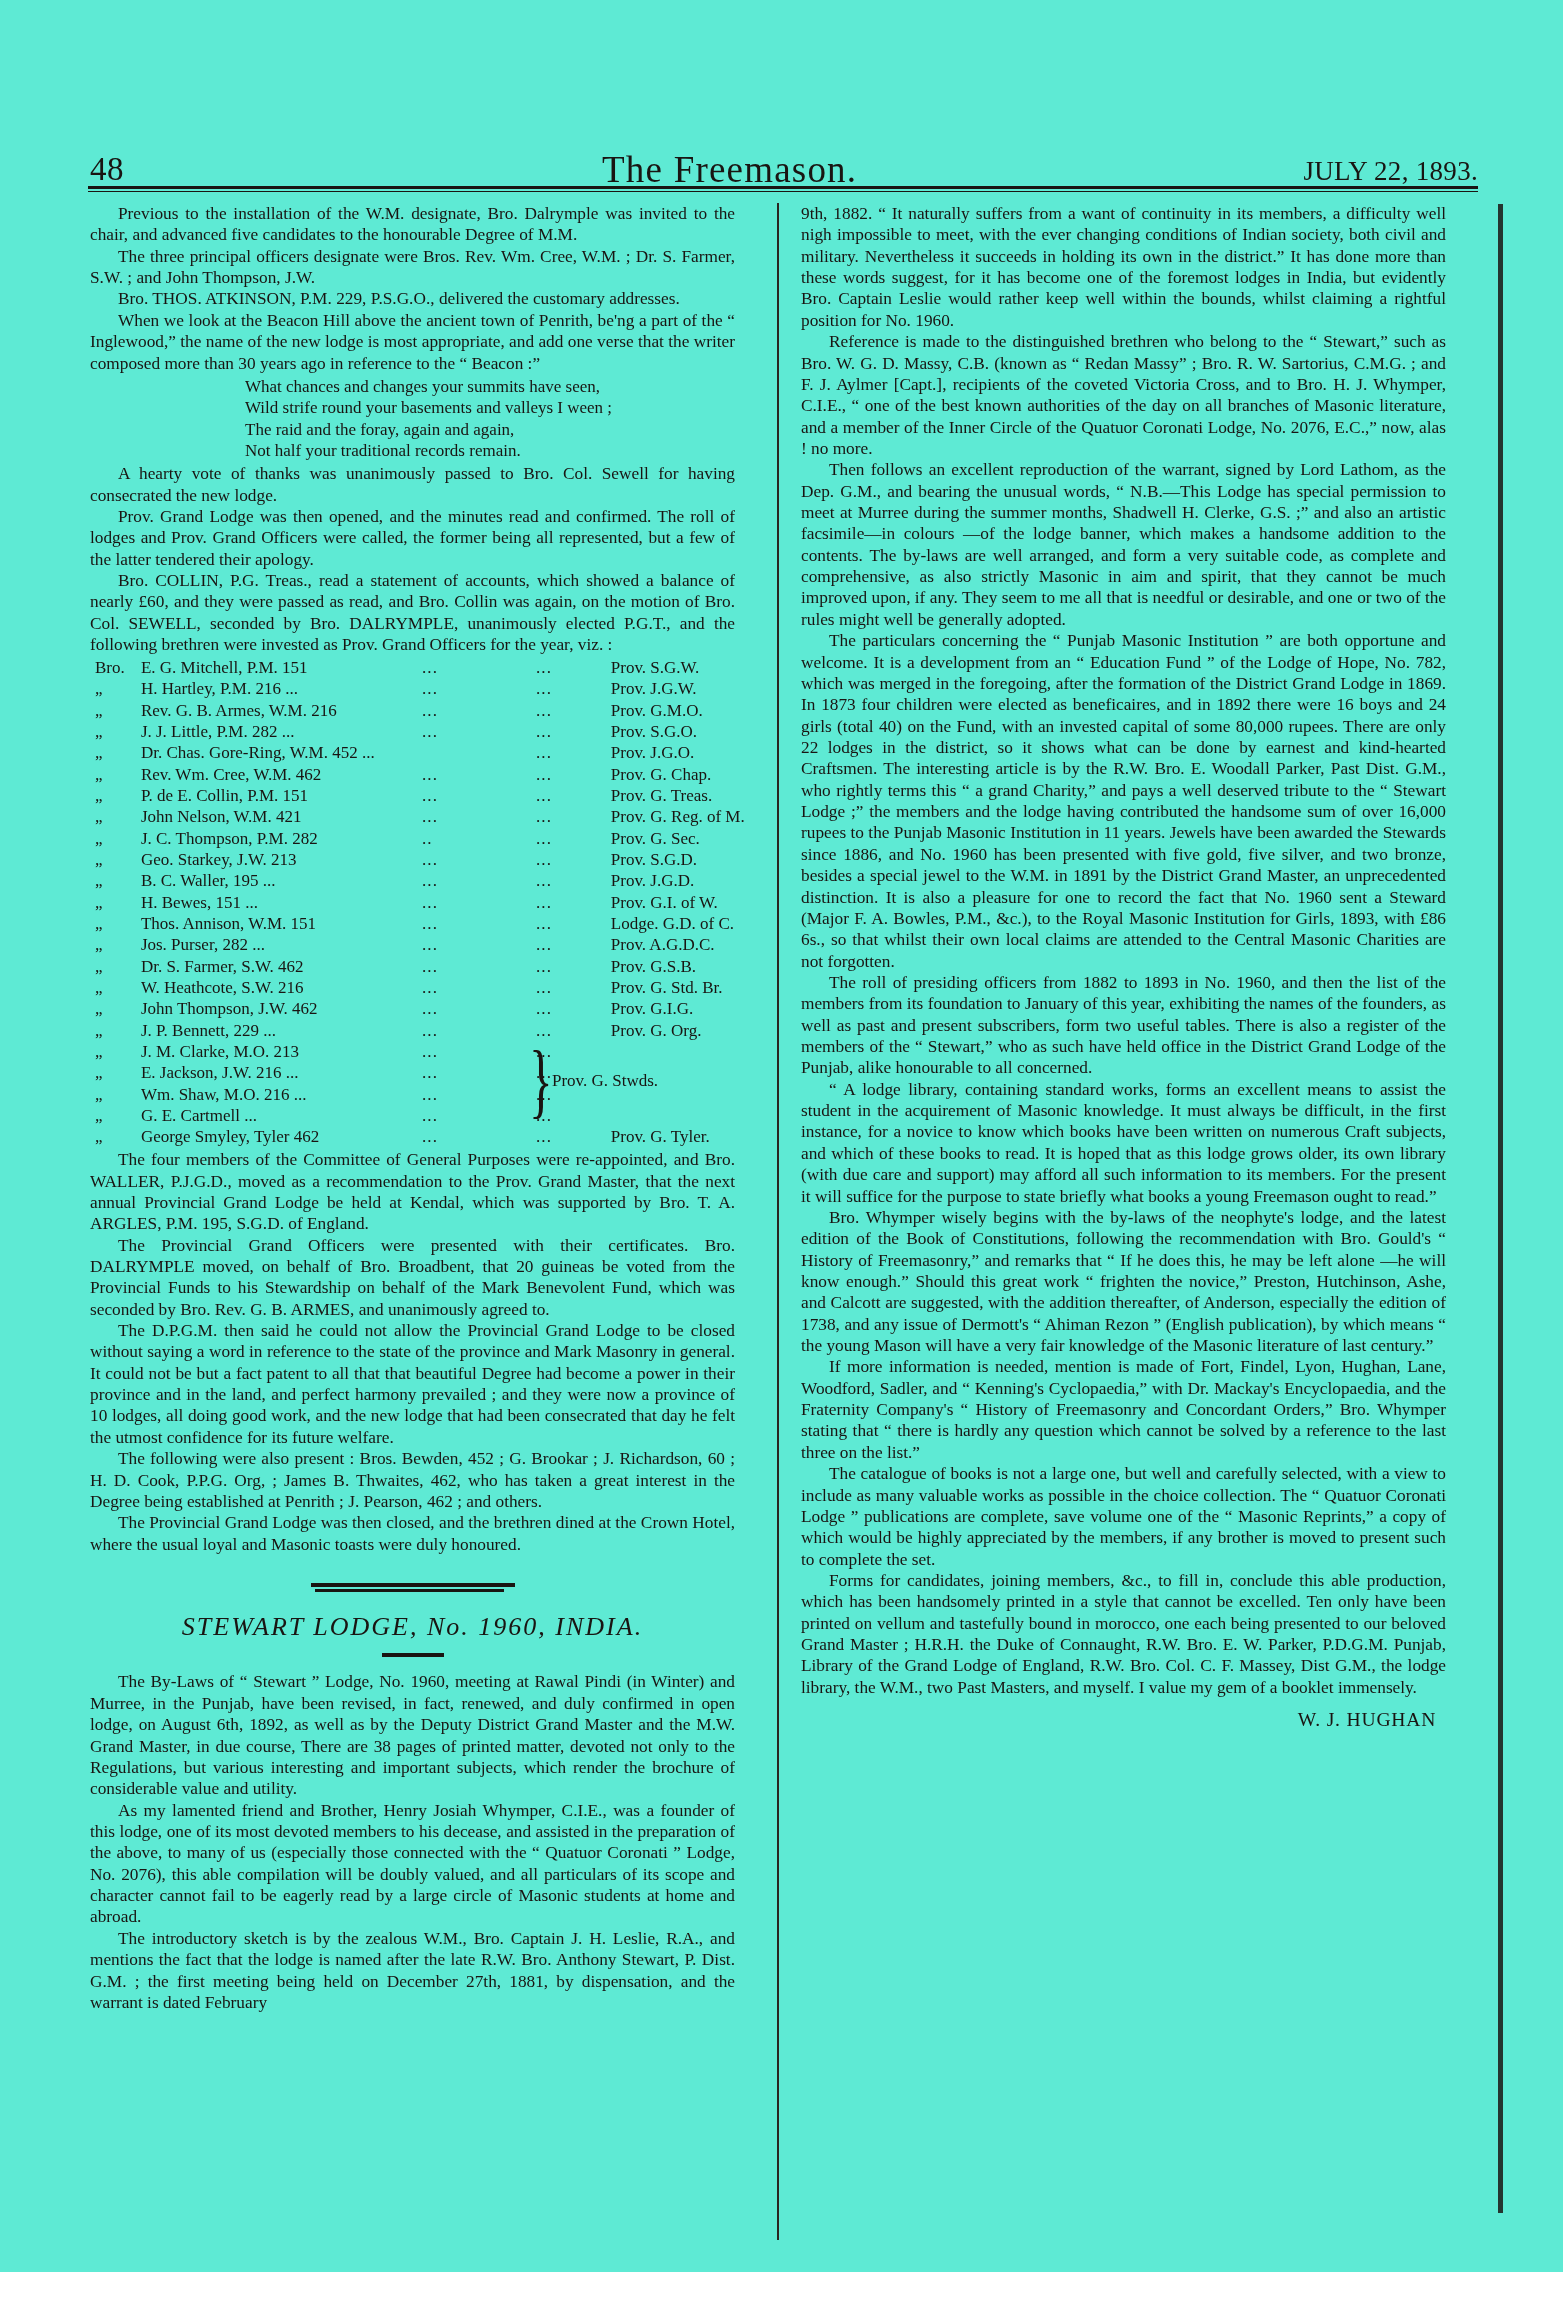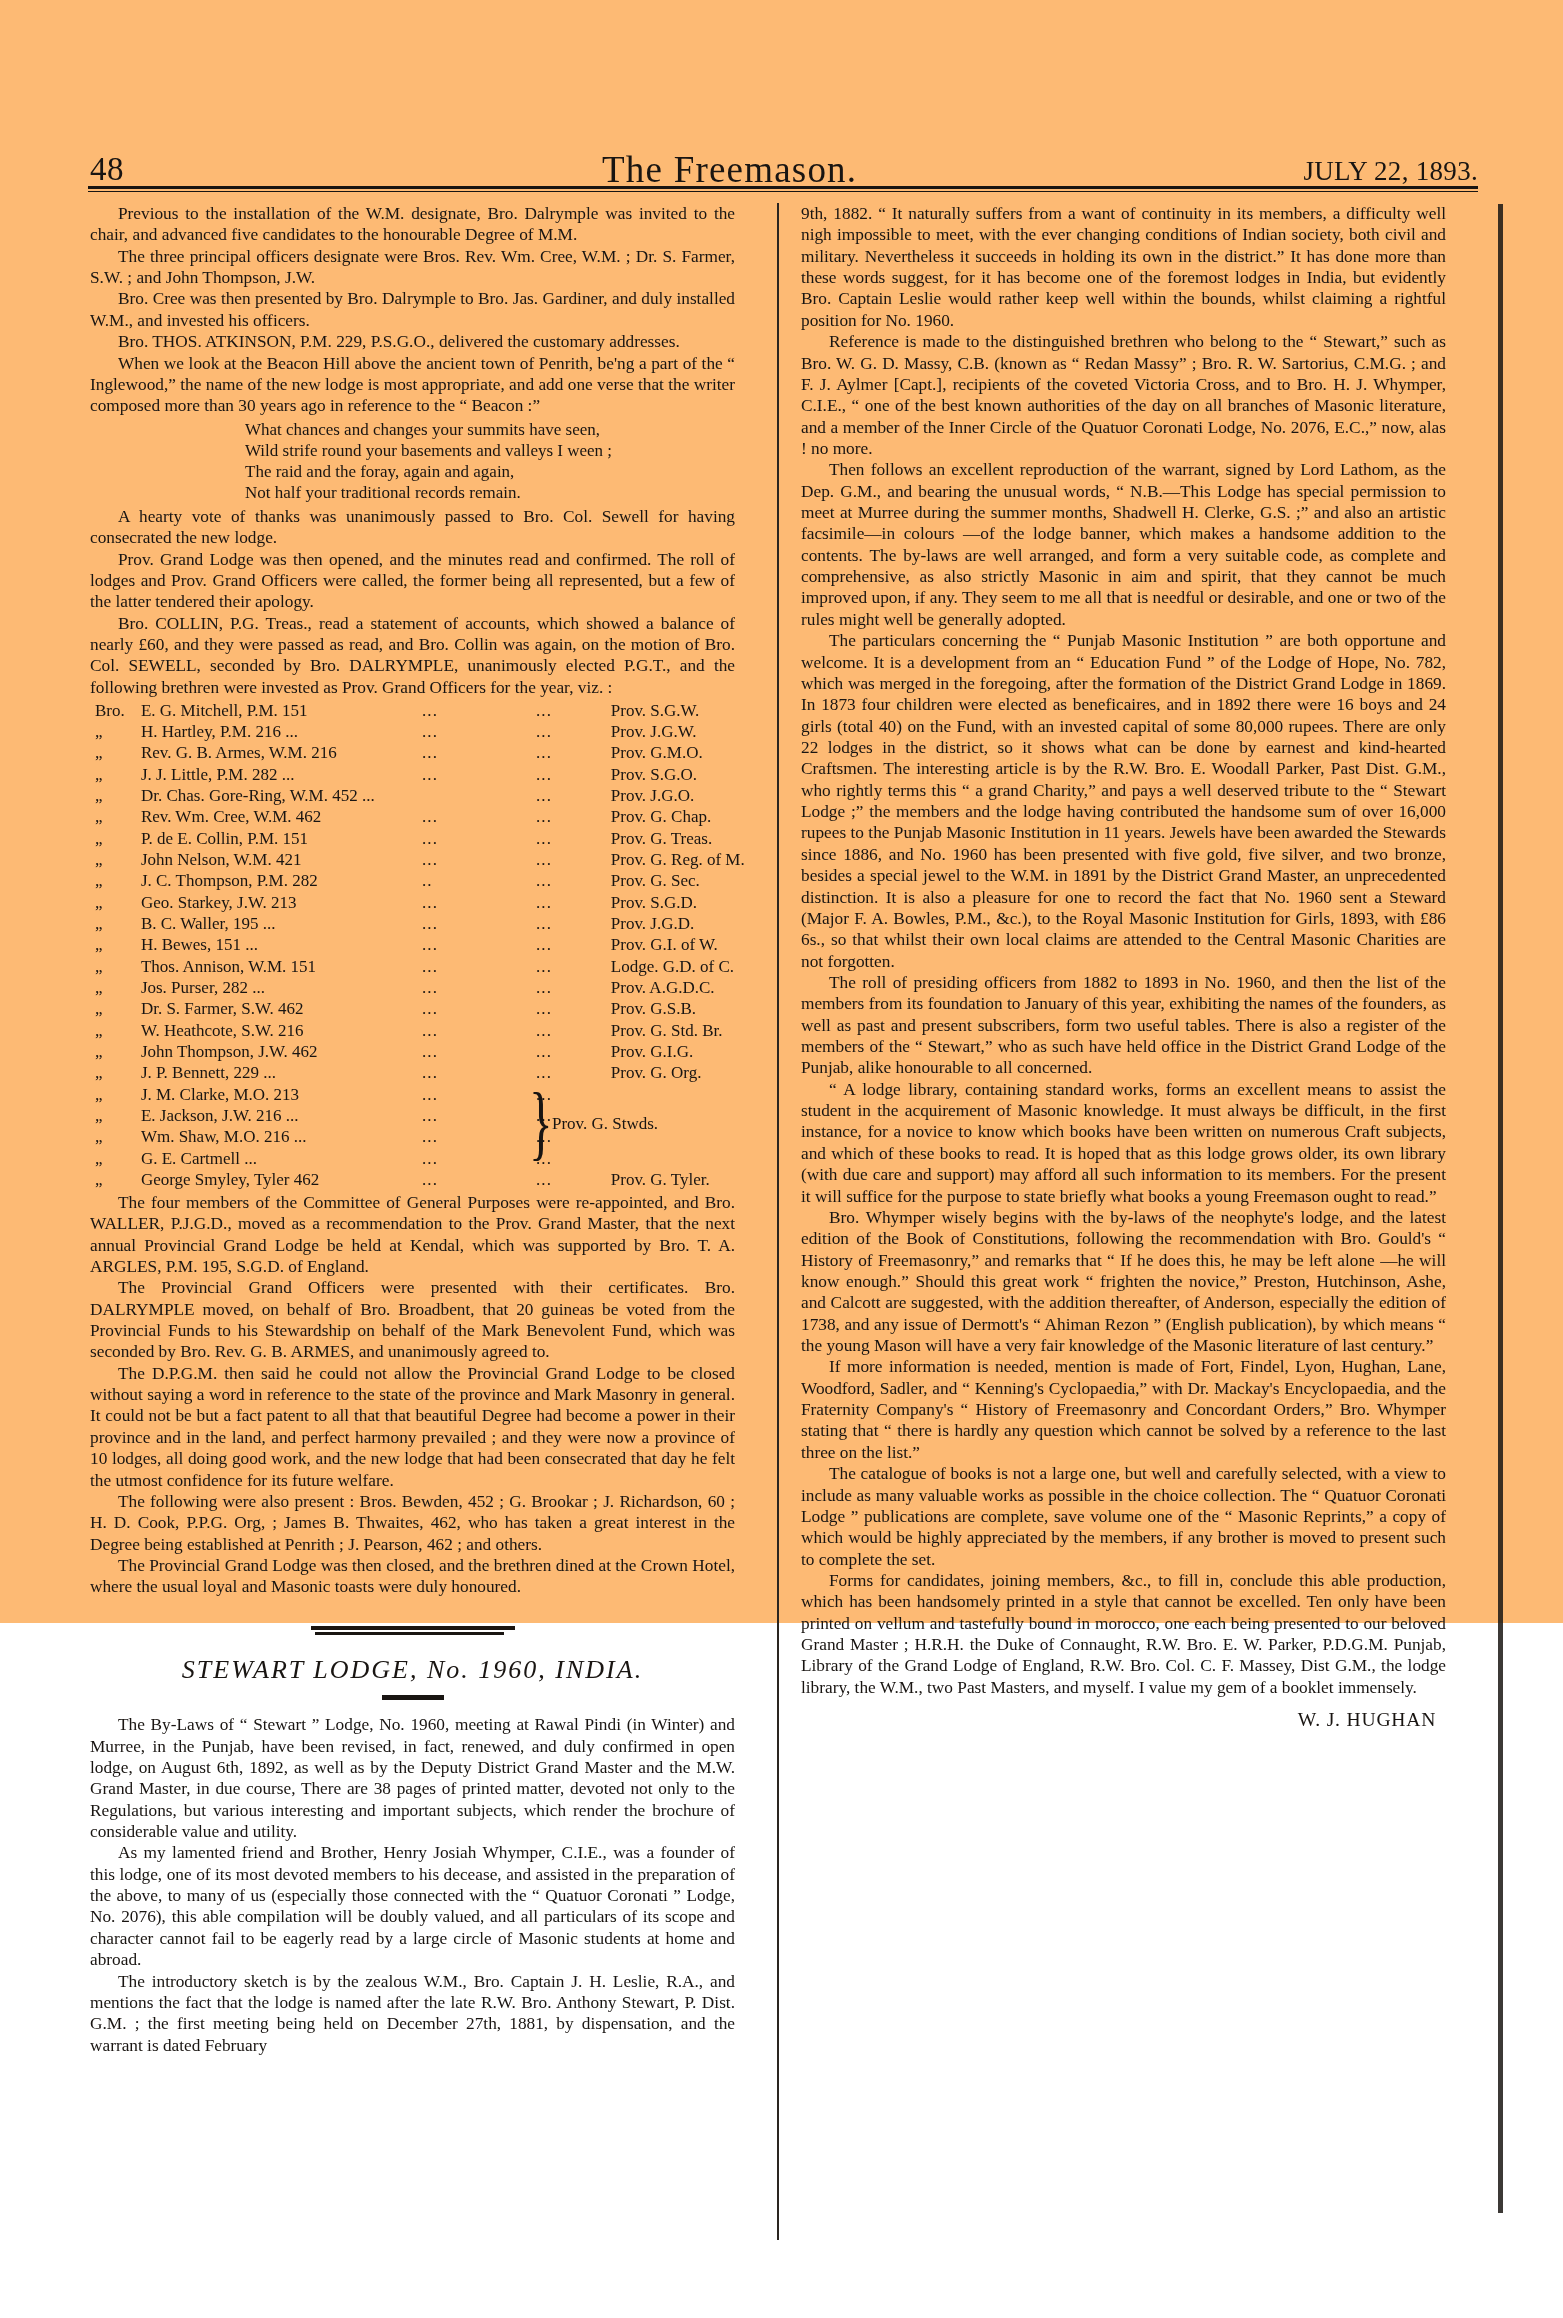--- a/index.html
+++ b/index.html
@@ -12,22 +12,22 @@
     height: 2319px;
     font-family: "Liberation Serif", "DejaVu Serif", serif;
     color: #191512;
     position: relative;
     overflow: hidden;
   }
   .page {
     position: absolute;
     left: 0; top: 0;
     width: 1563px;
-    height: 1623px;
-    background: #fdba74;
+    height: 2272px;
+    background: #5eead4;
   }
 
   
   .masthead {
     position: absolute;
     left: 90px;
     top: 123px;
     width: 1388px;
     height: 65px;
     display: flex;
@@ -260,21 +260,20 @@
     <div class="r2"></div>
   </div>
 
   <div class="columns">
     <div class="col-divider"></div>
 
     <div class="col col-left">
 
       <p>Previous to the installation of the W.M. designate, Bro. Dalrymple was invited to the chair, and advanced five candidates to the honourable Degree of M.M.</p>
       <p>The three principal officers designate were Bros. Rev. Wm. Cree, W.M. ; Dr. S. Farmer, S.W. ; and John Thompson, J.W.</p>
-      <p>Bro. Cree was then presented by Bro. Dalrymple to Bro. Jas. Gardiner, and duly installed W.M., and invested his officers.</p>
       <p>Bro. THOS. ATKINSON, P.M. 229, P.S.G.O., delivered the customary addresses.</p>
       <p>When we look at the Beacon Hill above the ancient town of Penrith, be'ng a part of the “ Inglewood,” the name of the new lodge is most appropriate, and add one verse that the writer composed more than 30 years ago in reference to the “ Beacon :”</p>
 
       <div class="verse">
         <div>What chances and changes your summits have seen,</div>
         <div>Wild strife round your basements and valleys I ween ;</div>
         <div>The raid and the foray, again and again,</div>
         <div>Not half your traditional records remain.</div>
       </div>
 

